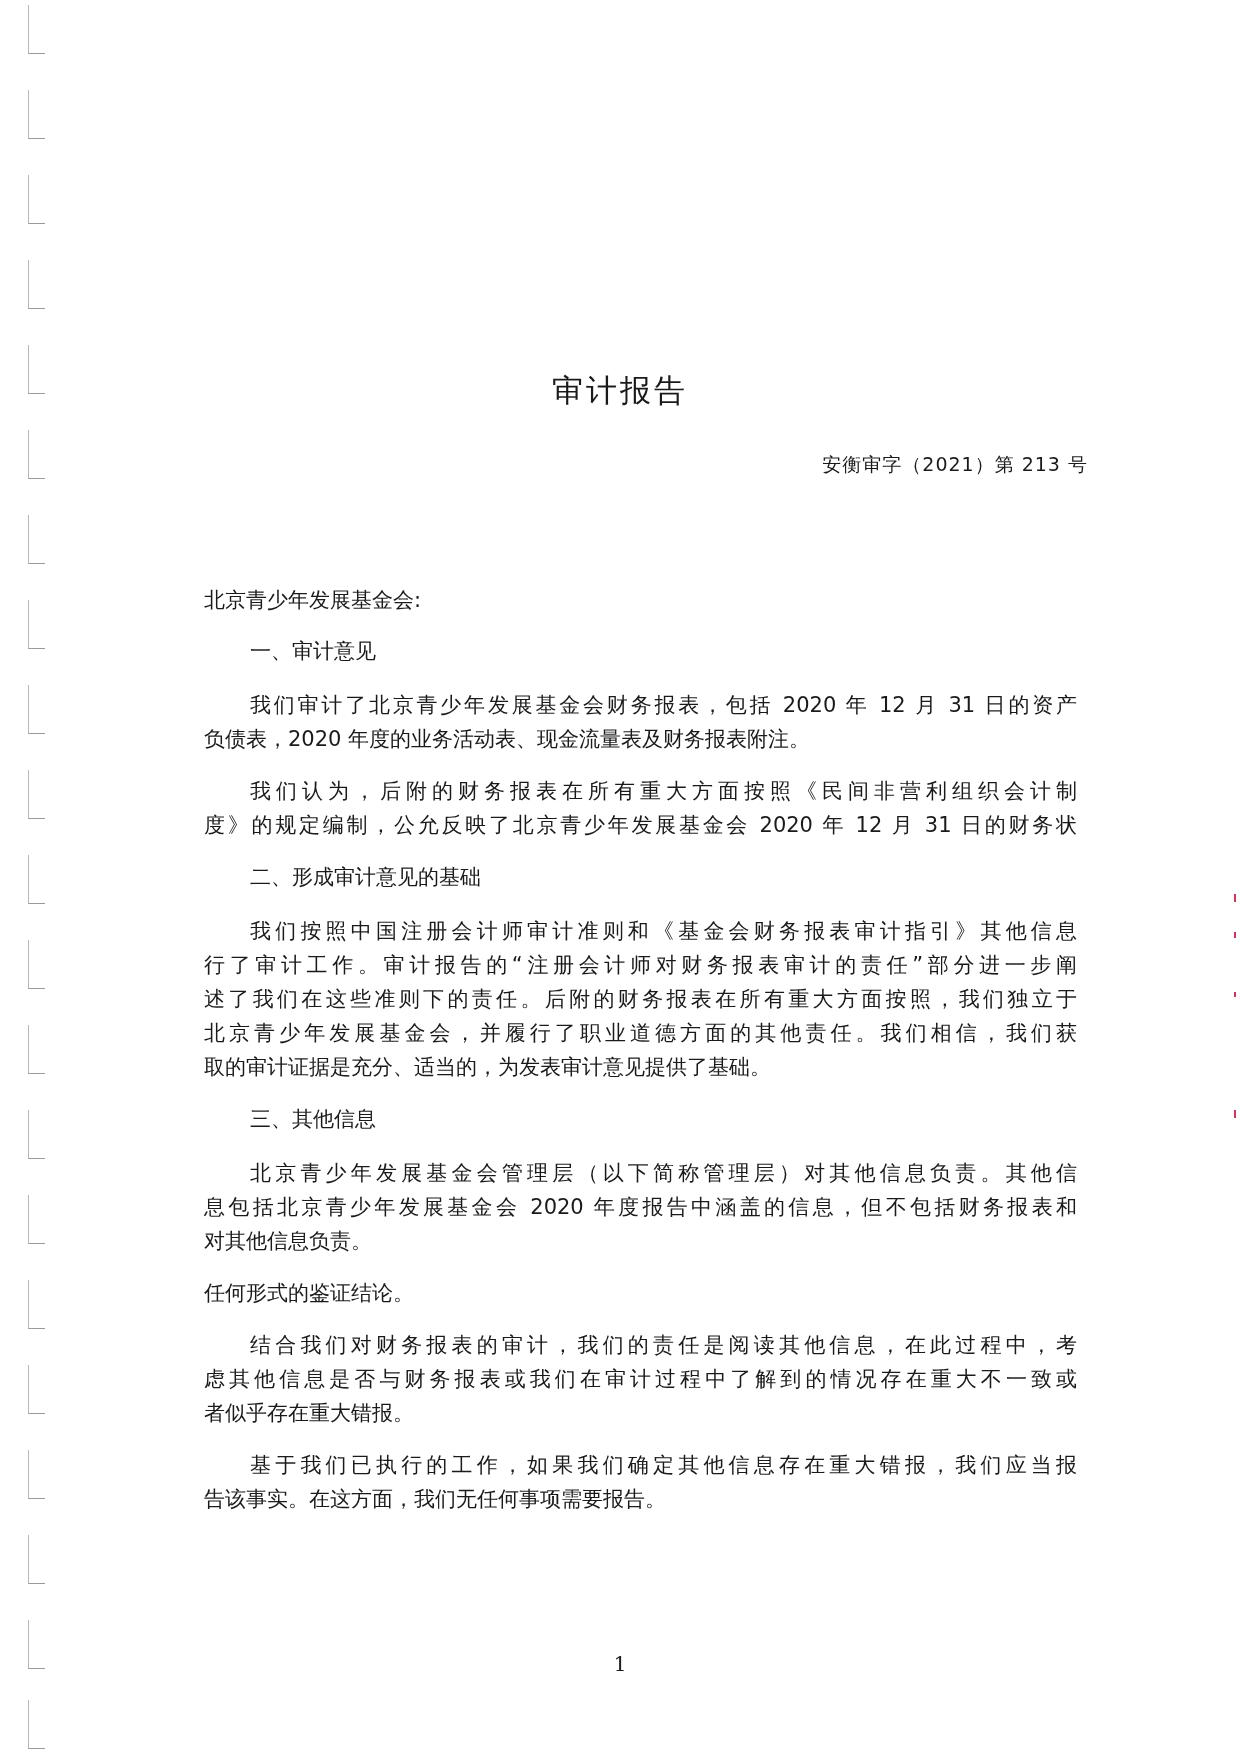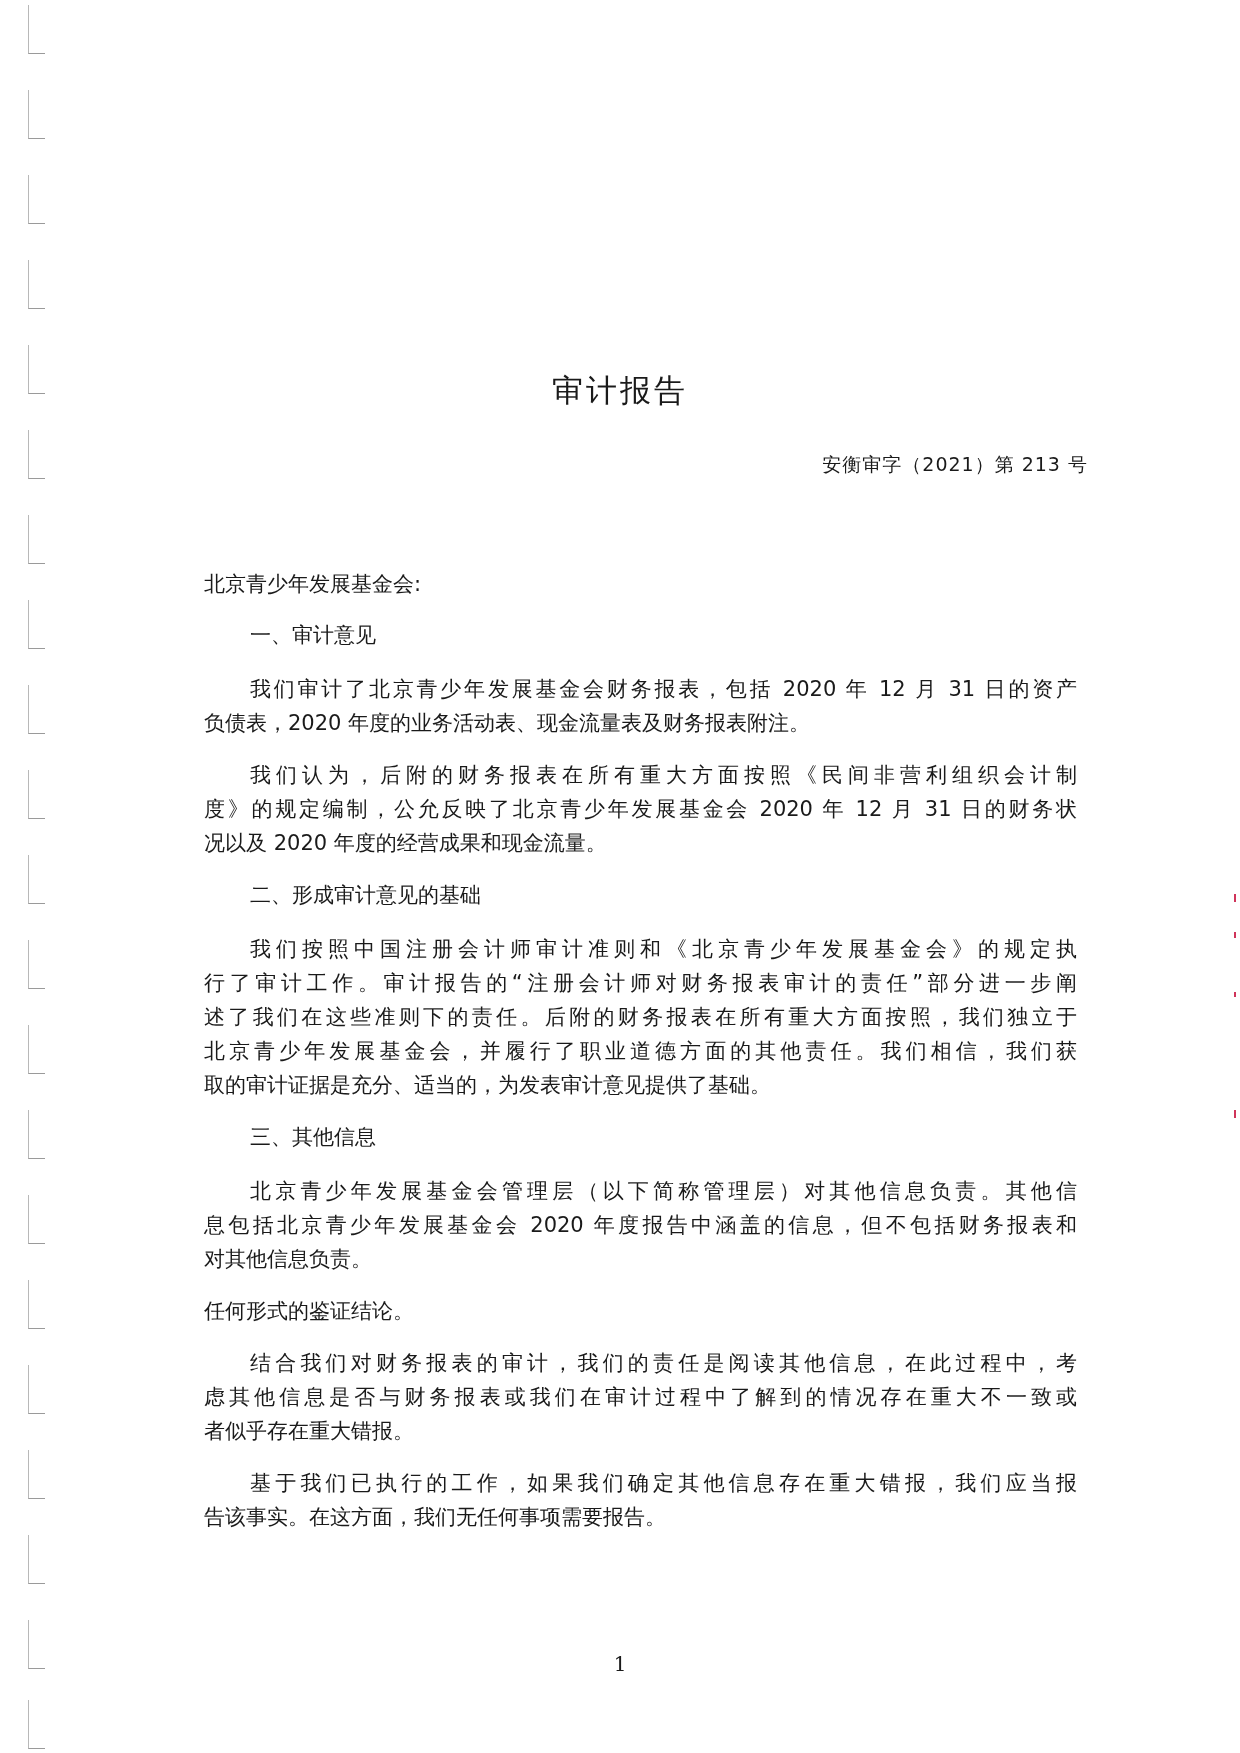--- a/index.html
+++ b/index.html
@@ -65,21 +65,21 @@
       position: absolute;
       top: 452px;
       right: 152px;
       font-size: 19px;
       letter-spacing: 1px;
     }
     .body-text {
       position: absolute;
       left: 204px;
       width: 885px;
-      top: 567px;
+      top: 583px;
       font-size: 21px;
       line-height: 34px;
     }
     .addressee {
       margin: 0 0 17px 0;
     }
     .section-heading {
       padding-left: 46px;
       margin: 0 0 20px 0;
     }
@@ -152,26 +152,25 @@
     <div class="addressee">北京青少年发展基金会:</div>
 
     <div class="section-heading">一、审计意见</div>
     <div class="para">
       <span class="line indent">我们审计了北京青少年发展基金会财务报表，包括 2020 年 12 月 31 日的资产</span>
       <span class="line last">负债表，2020 年度的业务活动表、现金流量表及财务报表附注。</span>
     </div>
     <div class="para">
       <span class="line indent">我们认为，后附的财务报表在所有重大方面按照《民间非营利组织会计制</span>
       <span class="line">度》的规定编制，公允反映了北京青少年发展基金会 2020 年 12 月 31 日的财务状</span>
-      <span class="line last">况以及 2020 年度的经营成果和现金流量。</span>
     </div>
 
     <div class="section-heading">二、形成审计意见的基础</div>
     <div class="para">
-      <span class="line indent">我们按照中国注册会计师审计准则和《北京青少年发展基金会》的规定执</span>
+      <span class="line indent">我们按照中国注册会计师审计准则和《基金会财务报表审计指引》其他信息</span>
       <span class="line">行了审计工作。审计报告的“注册会计师对财务报表审计的责任”部分进一步阐</span>
       <span class="line">述了我们在这些准则下的责任。后附的财务报表在所有重大方面按照，我们独立于</span>
       <span class="line">北京青少年发展基金会，并履行了职业道德方面的其他责任。我们相信，我们获</span>
       <span class="line last">取的审计证据是充分、适当的，为发表审计意见提供了基础。</span>
     </div>
 
     <div class="section-heading">三、其他信息</div>
     <div class="para">
       <span class="line indent">北京青少年发展基金会管理层（以下简称管理层）对其他信息负责。其他信</span>
       <span class="line">息包括北京青少年发展基金会 2020 年度报告中涵盖的信息，但不包括财务报表和</span>

